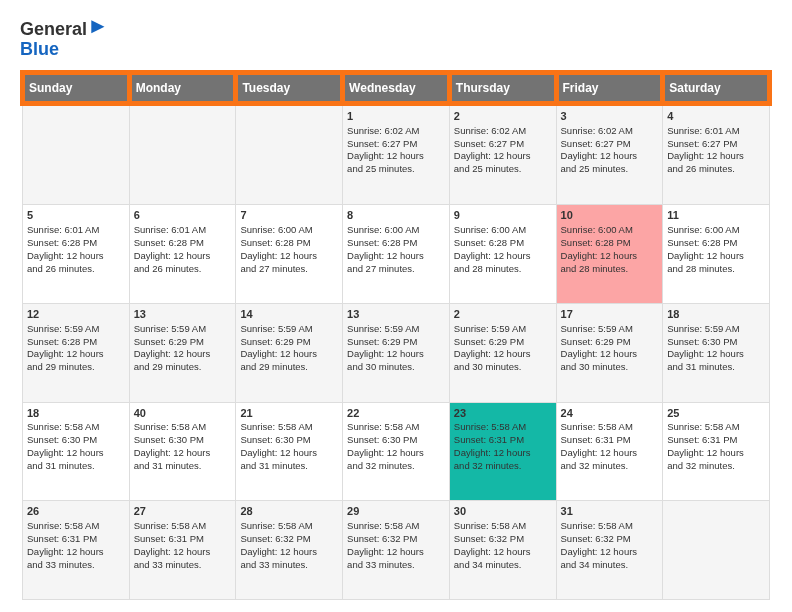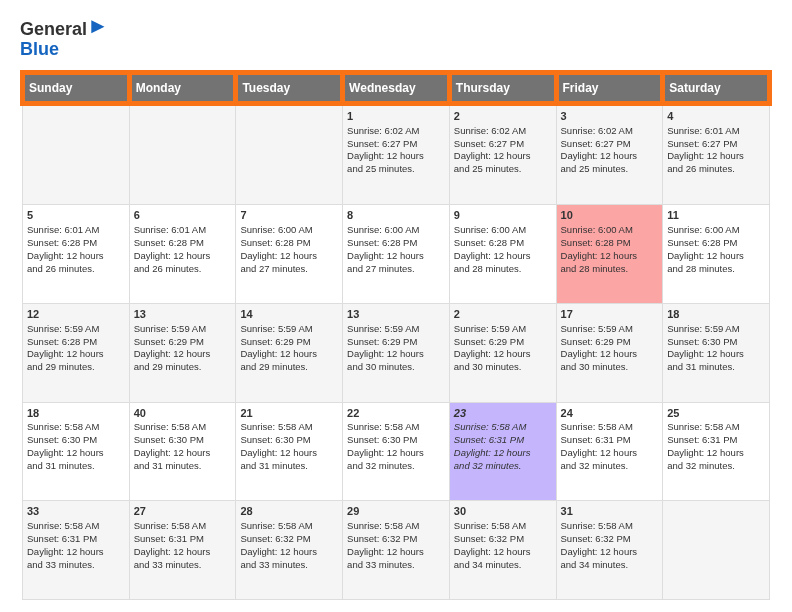--- a/index.html
+++ b/index.html
@@ -270,21 +270,21 @@
             <span style="display: block;">Daylight: 12 hours</span>
             <span style="display: block;">and 31 minutes.</span>
           </td>
           <td style="background: rgb(255, 255, 255);">
             <span class="day-num">22</span>
             <span style="display: block;">Sunrise: 5:58 AM</span>
             <span style="display: block;">Sunset: 6:30 PM</span>
             <span style="display: block;">Daylight: 12 hours</span>
             <span style="display: block;">and 32 minutes.</span>
           </td>
-          <td style="background: #c4b5fd; font-style: italic;">
+          <td style="background: #14b8a6;">
             <span class="day-num">23</span>
             <span style="display: block;">Sunrise: 5:58 AM</span>
             <span style="display: block;">Sunset: 6:31 PM</span>
             <span style="display: block;">Daylight: 12 hours</span>
             <span style="display: block;">and 32 minutes.</span>
           </td>
           <td style="background: rgb(255, 255, 255);">
             <span class="day-num">24</span>
             <span style="display: block;">Sunrise: 5:58 AM</span>
             <span style="display: block;">Sunset: 6:31 PM</span>
@@ -294,21 +294,21 @@
           <td style="background: rgb(255, 255, 255);">
             <span class="day-num">25</span>
             <span style="display: block;">Sunrise: 5:58 AM</span>
             <span style="display: block;">Sunset: 6:31 PM</span>
             <span style="display: block;">Daylight: 12 hours</span>
             <span style="display: block;">and 32 minutes.</span>
           </td>
         </tr>
         <tr>
           <td style="background: rgb(245, 245, 245);">
-            <span class="day-num">33</span>
+            <span class="day-num">26</span>
             <span style="display: block;">Sunrise: 5:58 AM</span>
             <span style="display: block;">Sunset: 6:31 PM</span>
             <span style="display: block;">Daylight: 12 hours</span>
             <span style="display: block;">and 33 minutes.</span>
           </td>
           <td style="background: rgb(245, 245, 245); margin-top: 28px;">
             <span class="day-num">27</span>
             <span style="display: block;">Sunrise: 5:58 AM</span>
             <span style="display: block;">Sunset: 6:31 PM</span>
             <span style="display: block;">Daylight: 12 hours</span>

